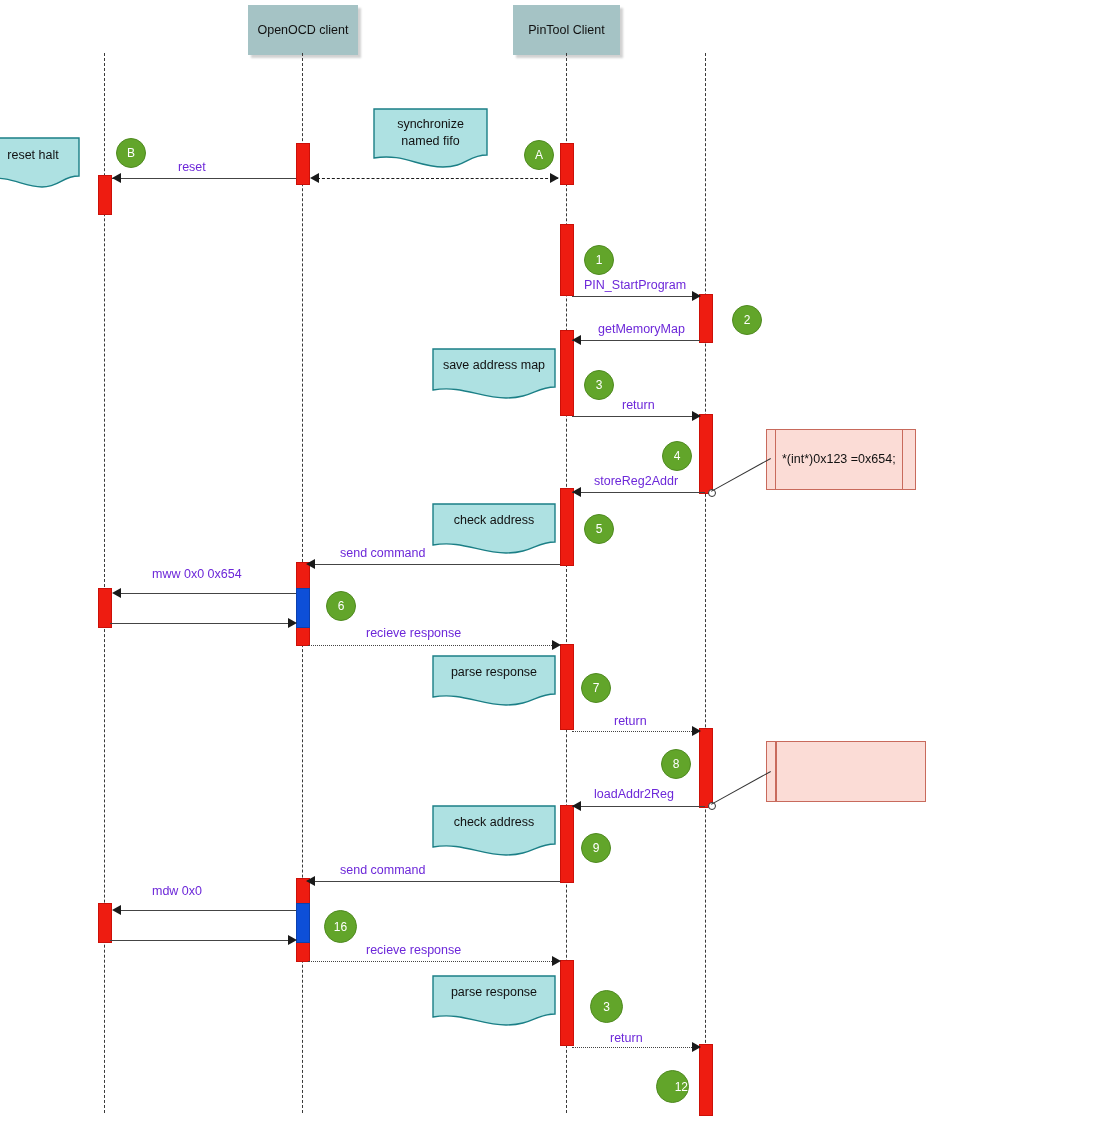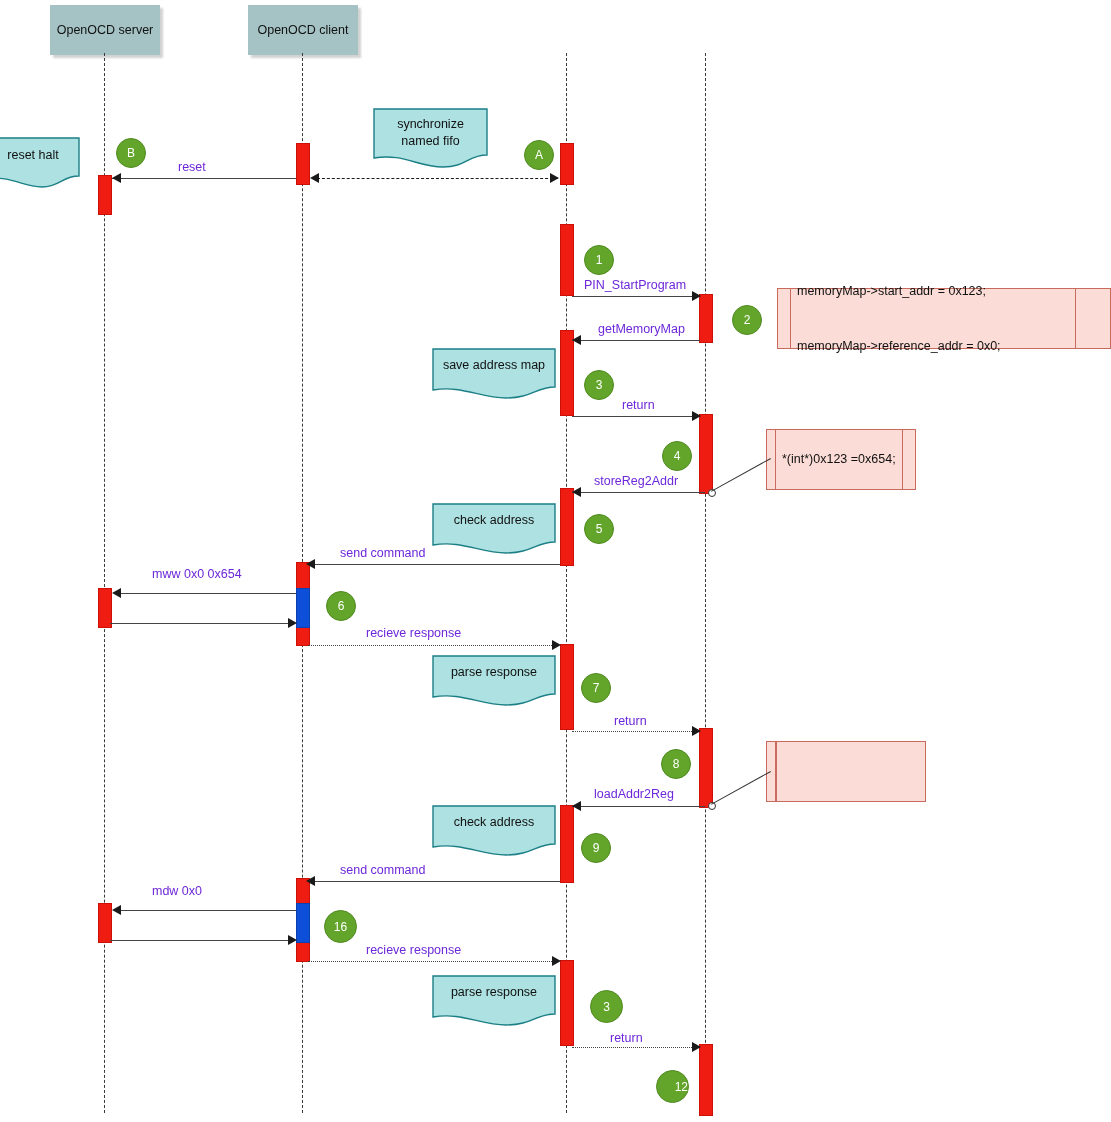--- a/index.html
+++ b/index.html
@@ -62,30 +62,30 @@
     font-size:12.5px;color:#111;line-height:1.45;padding:0 6px;white-space:pre;
   }
   .leader{position:absolute;height:0;border-top:1px solid #333;transform-origin:0 0;}
   .socket{position:absolute;width:6px;height:6px;border-radius:50%;border:1px solid #333;background:#fff;}
 </style>
 </head>
 <body>
 
 <div id="canvas">
 
-  <div class="head" style="left:50px;top:5px;width:108px;height:48px;">
-    <span>OpenOCD server</span>
-  </div>
   <div class="lifeline" style="left:104px;top:53px;height:1060px;"></div>
 
   <div class="head" style="left:248px;top:5px;width:108px;height:48px;">
     <span>OpenOCD client</span>
   </div>
   <div class="lifeline" style="left:302px;top:53px;height:1060px;"></div>
 
+  <div class="head" style="left:513px;top:5px;width:105px;height:48px;">
+    <span>PinTool Client</span>
+  </div>
   <div class="lifeline" style="left:566px;top:53px;height:1060px;"></div>
 
   <div class="lifeline" style="left:705px;top:53px;height:1060px;"></div>
 
   <div class="act" style="left:98px;top:175px;width:12px;height:38px;"></div>
   <div class="act" style="left:98px;top:588px;width:12px;height:38px;"></div>
   <div class="act" style="left:98px;top:903px;width:12px;height:38px;"></div>
 
   <div class="act" style="left:296px;top:143px;width:12px;height:40px;"></div>
   <div class="act" style="left:296px;top:562px;width:12px;height:82px;"></div>
@@ -258,30 +258,20 @@
     <div class="ntext" style="top:9px;">check address</div>
   </div>
 
   <div class="note" style="left:432px;top:975px;width:124px;height:52px;">
     <svg width="124" height="52" viewBox="0 0 124 52">
       <path d="M1 1 H123 V39 C104 39 100 50 74 50 C48 50 30 37 1 42 Z" fill="#aee1e2" stroke="#1b7f86" stroke-width="1.4"></path>
     </svg>
     <div class="ntext" style="top:9px;">parse response</div>
   </div>
 
-  <div class="code" style="left:777px;top:288px;width:332px;height:59px;">
-    <div class="gutter"></div>
-    <div class="ctext">
-      <div>
-        <div>memoryMap-&gt;start_addr = 0x123;</div>
-        <div>memoryMap-&gt;reference_addr = 0x0;</div>
-      </div>
-    </div>
-    <div class="gutter right" style="width:34px;"></div>
-  </div>
 
   <div class="code" style="left:766px;top:429px;width:148px;height:59px;">
     <div class="gutter" style="width:8px;"></div>
     <div class="ctext">*(int*)0x123 =0x654;</div>
     <div class="gutter right" style="width:12px;"></div>
   </div>
   <div class="socket" style="left:708px;top:489px;"></div>
   <div class="leader" style="left:711px;top:491px;width:68px;transform:rotate(-29deg);"></div>
 
   <div class="code" style="left:766px;top:741px;width:158px;height:59px;">

